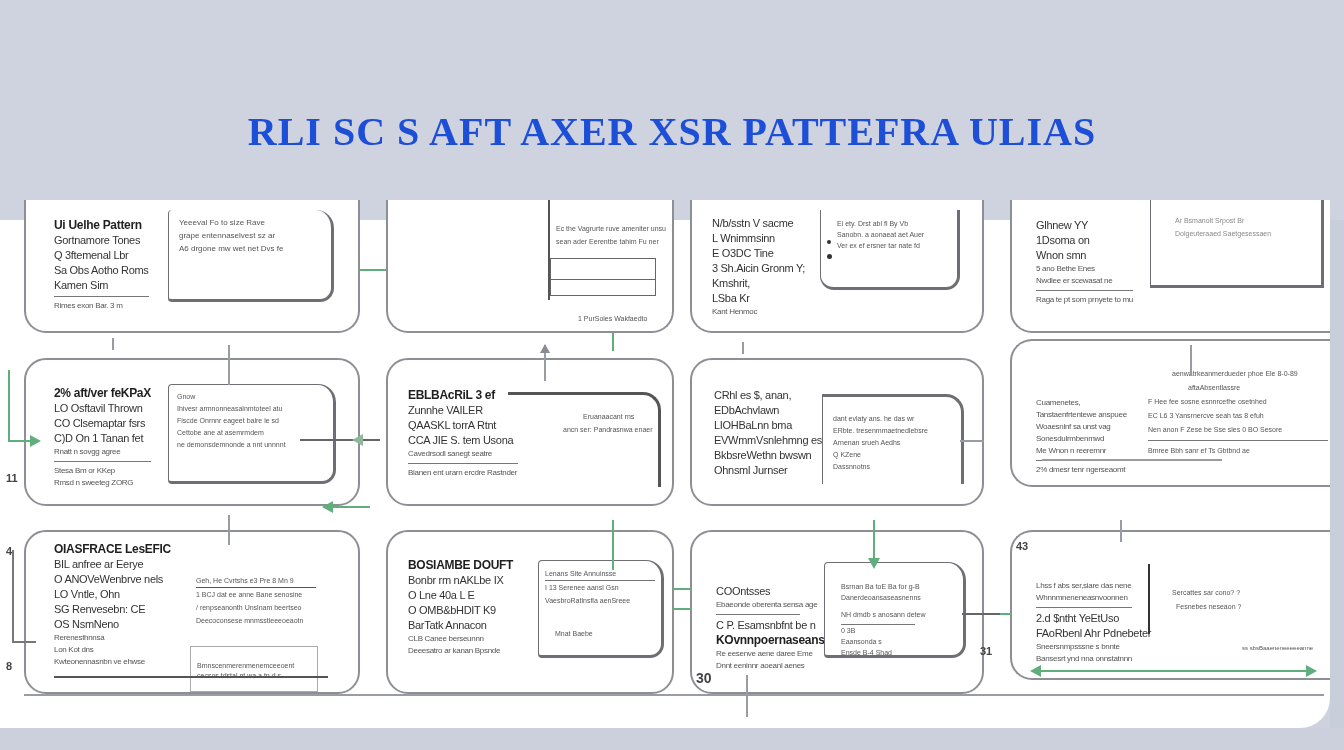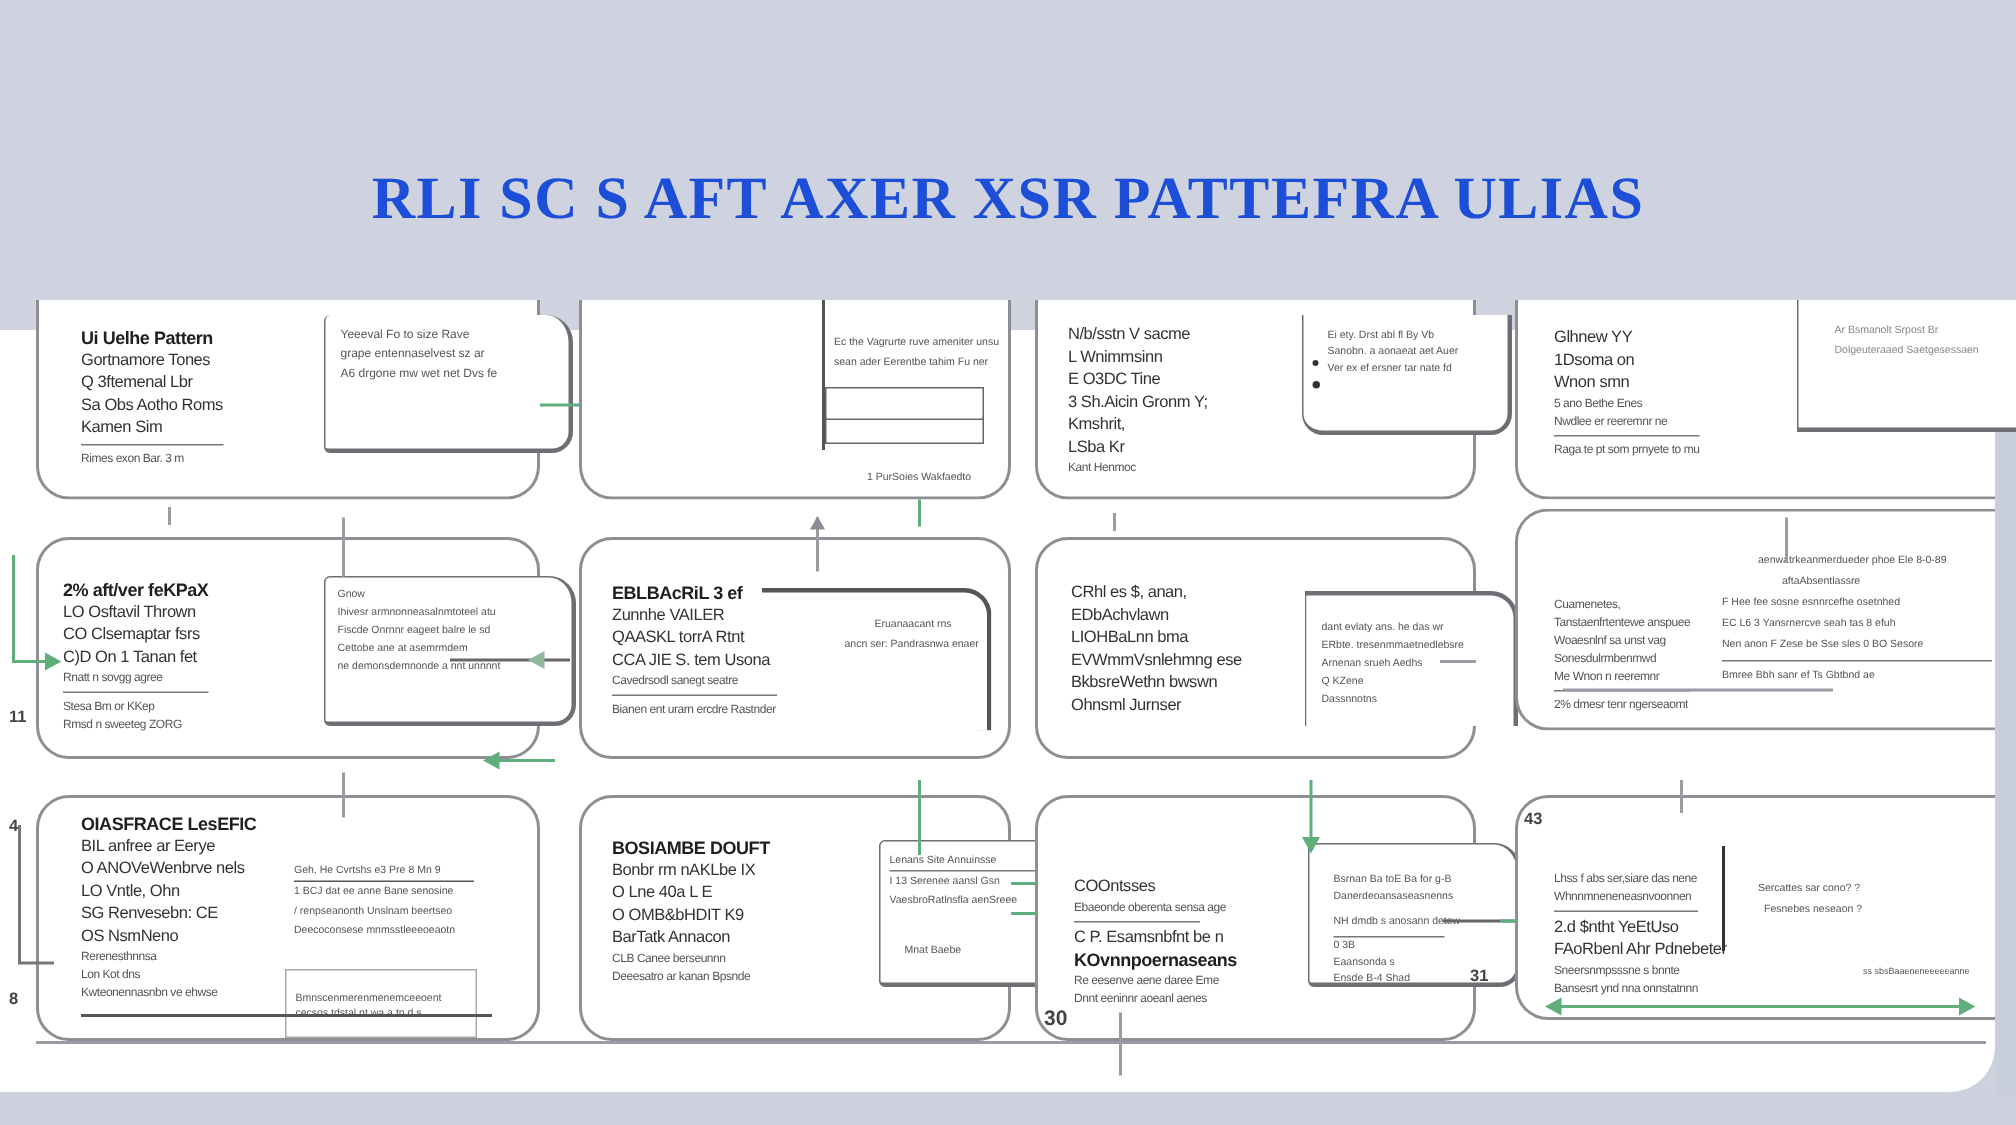--- a/index.html
+++ b/index.html
@@ -31,21 +31,21 @@
     background: #cbd0dc;
   }
   .card {
     position: absolute; background: #fff;
     border: 2px solid #8d8f95; border-radius: 22px;
     box-sizing: border-box;
   }
   .inner {
     position: absolute; background: #fff; border: 1.5px solid #6d6f75;
     border-right-width: 3px; border-bottom-width: 3px;
-    border-radius: 4px 18px 14px 4px; box-sizing: border-box; margin-left: 48px;
+    border-radius: 4px 18px 14px 4px; box-sizing: border-box;
   }
   .lines { position: absolute; }
   .line {
     font-size: 11px; line-height: 15px; color: #333; white-space: nowrap;
     font-family: "Liberation Sans", sans-serif; letter-spacing: -0.3px;
   }
   .line.bold { font-weight: 700; color: #1f1f1f; font-size: 12px; }
   .line.small { font-size: 8px; line-height: 12px; color: #555; }
   .rule { height: 1px; background: #777; margin: 3px 0; }
   .badge-num {
@@ -124,34 +124,34 @@
     <div style="position:absolute;left:6px;top:44px;width:5px;height:5px;border-radius:3px;background:#333;"></div>
   </div>
 </div>
 
 <div class="card" style="left:1010px;top:200px;width:320px;height:133px;border-top:none;border-right:none;border-top-left-radius:0;border-top-right-radius:0;border-bottom-right-radius:0;">
   <div class="lines" style="left:24px;top:18px;">
     <div class="line">Glhnew YY</div>
     <div class="line">1Dsoma on</div>
     <div class="line">Wnon smn</div>
     <div class="line small">5 ano Bethe Enes</div>
-    <div class="line small">Nwdlee er reeremnr ne</div>
+    <div class="line small">Nwdlee er scewasat ne</div>
     <div class="rule"></div>
     <div class="line small">Raga te pt som prnyete to mu</div>
   </div>
   <div class="inner" style="left:138px;top:0;width:174px;height:88px;border-top:none;border-left-width:1.5px;border-radius:0;">
     <div class="inner-text" style="left:24px;top:14px;font-size:7px;color:#888;">
       <div>Ar Bsmanolt Srpost Br</div>
       <div>Dolgeuteraaed Saetgesessaen</div>
     </div>
   </div>
 </div>
 
 <div class="card" style="left:24px;top:358px;width:336px;height:148px;">
-  <div class="lines" style="left:16px;top:26px;">
+  <div class="lines" style="left:28px;top:26px;">
     <div class="line bold">2% aft/ver feKPaX</div>
     <div class="line">LO Osftavil Thrown</div>
     <div class="line">CO Clsemaptar fsrs</div>
     <div class="line">C)D On 1 Tanan fet</div>
     <div class="line small">Rnatt n sovgg agree</div>
     <div class="rule"></div>
     <div class="line small">Stesa Bm or KKep</div>
     <div class="line small">Rmsd n sweeteg ZORG</div>
   </div>
   <div class="inner" style="left:142px;top:24px;width:168px;height:100px;">

